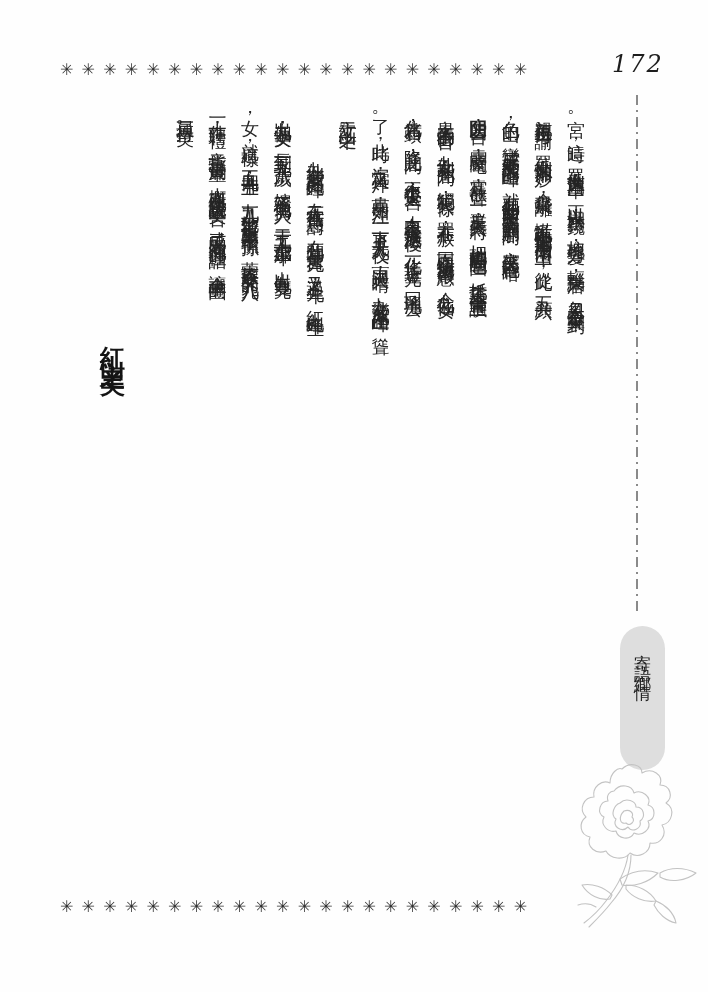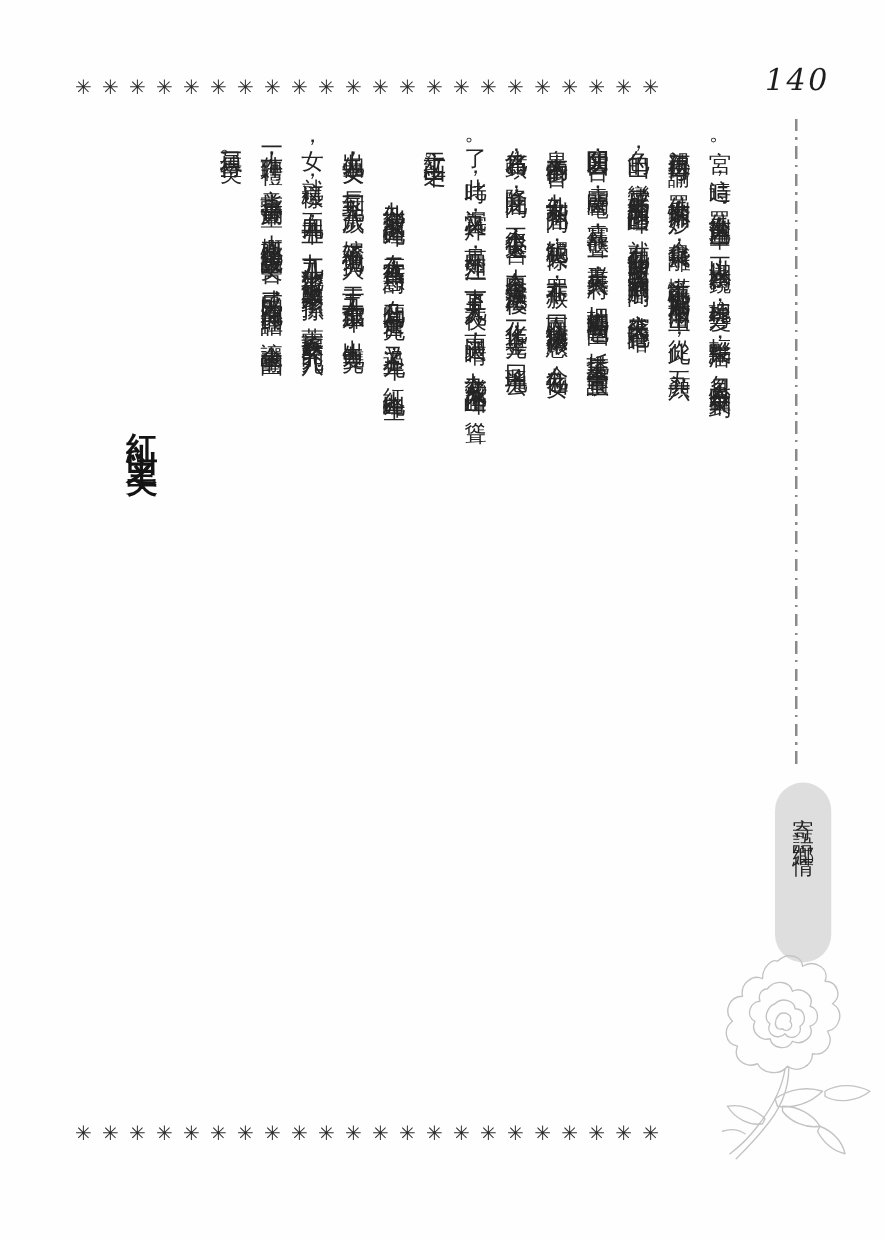--- a/index.html
+++ b/index.html
@@ -42,21 +42,21 @@
   }
   .col{line-height:32.6px;}
   .boldchar{font-weight:bold;font-family:"Liberation Sans","DejaVu Sans",sans-serif;}
   .flower{position:absolute;left:576px;top:757px;}
 </style>
 </head>
 <body>
 
 <div class="page">
 
-  <div class="page-number">140</div>
+  <div class="page-number">172</div>
 
   <div class="deco-border top">✳✳✳✳✳✳✳✳✳✳✳✳✳✳✳✳✳✳✳✳✳✳</div>
 
   <div class="vrule"></div>
 
   <div class="bodytext">
     <div class="col"><span class="boldchar"></span><span>宮。這時，眾仙女沐浴已畢，正以湖水爲鏡，梳理秀髮，輕點朱唇，忽見太白金星來到，</span></div>
     <div class="col"><span class="boldchar"></span><span>親傳王母口諭。眾仙女情知不妙，倉促飛離，慌亂中不慎把胭脂撒落山上。從此，五顏六</span></div>
     <div class="col"><span class="boldchar"></span><span>色的山，變成了嫣紅秀麗的山峰。就在九個仙女即將返回天宮的刹那間，突然天昏地暗，</span></div>
     <div class="col"><span class="boldchar">阴</span><span>雲四合，霹靂閃電，震耳欲聾，一群天兵天將，把她們團團包圍，托塔天王高聲宣讀玉</span></div>

